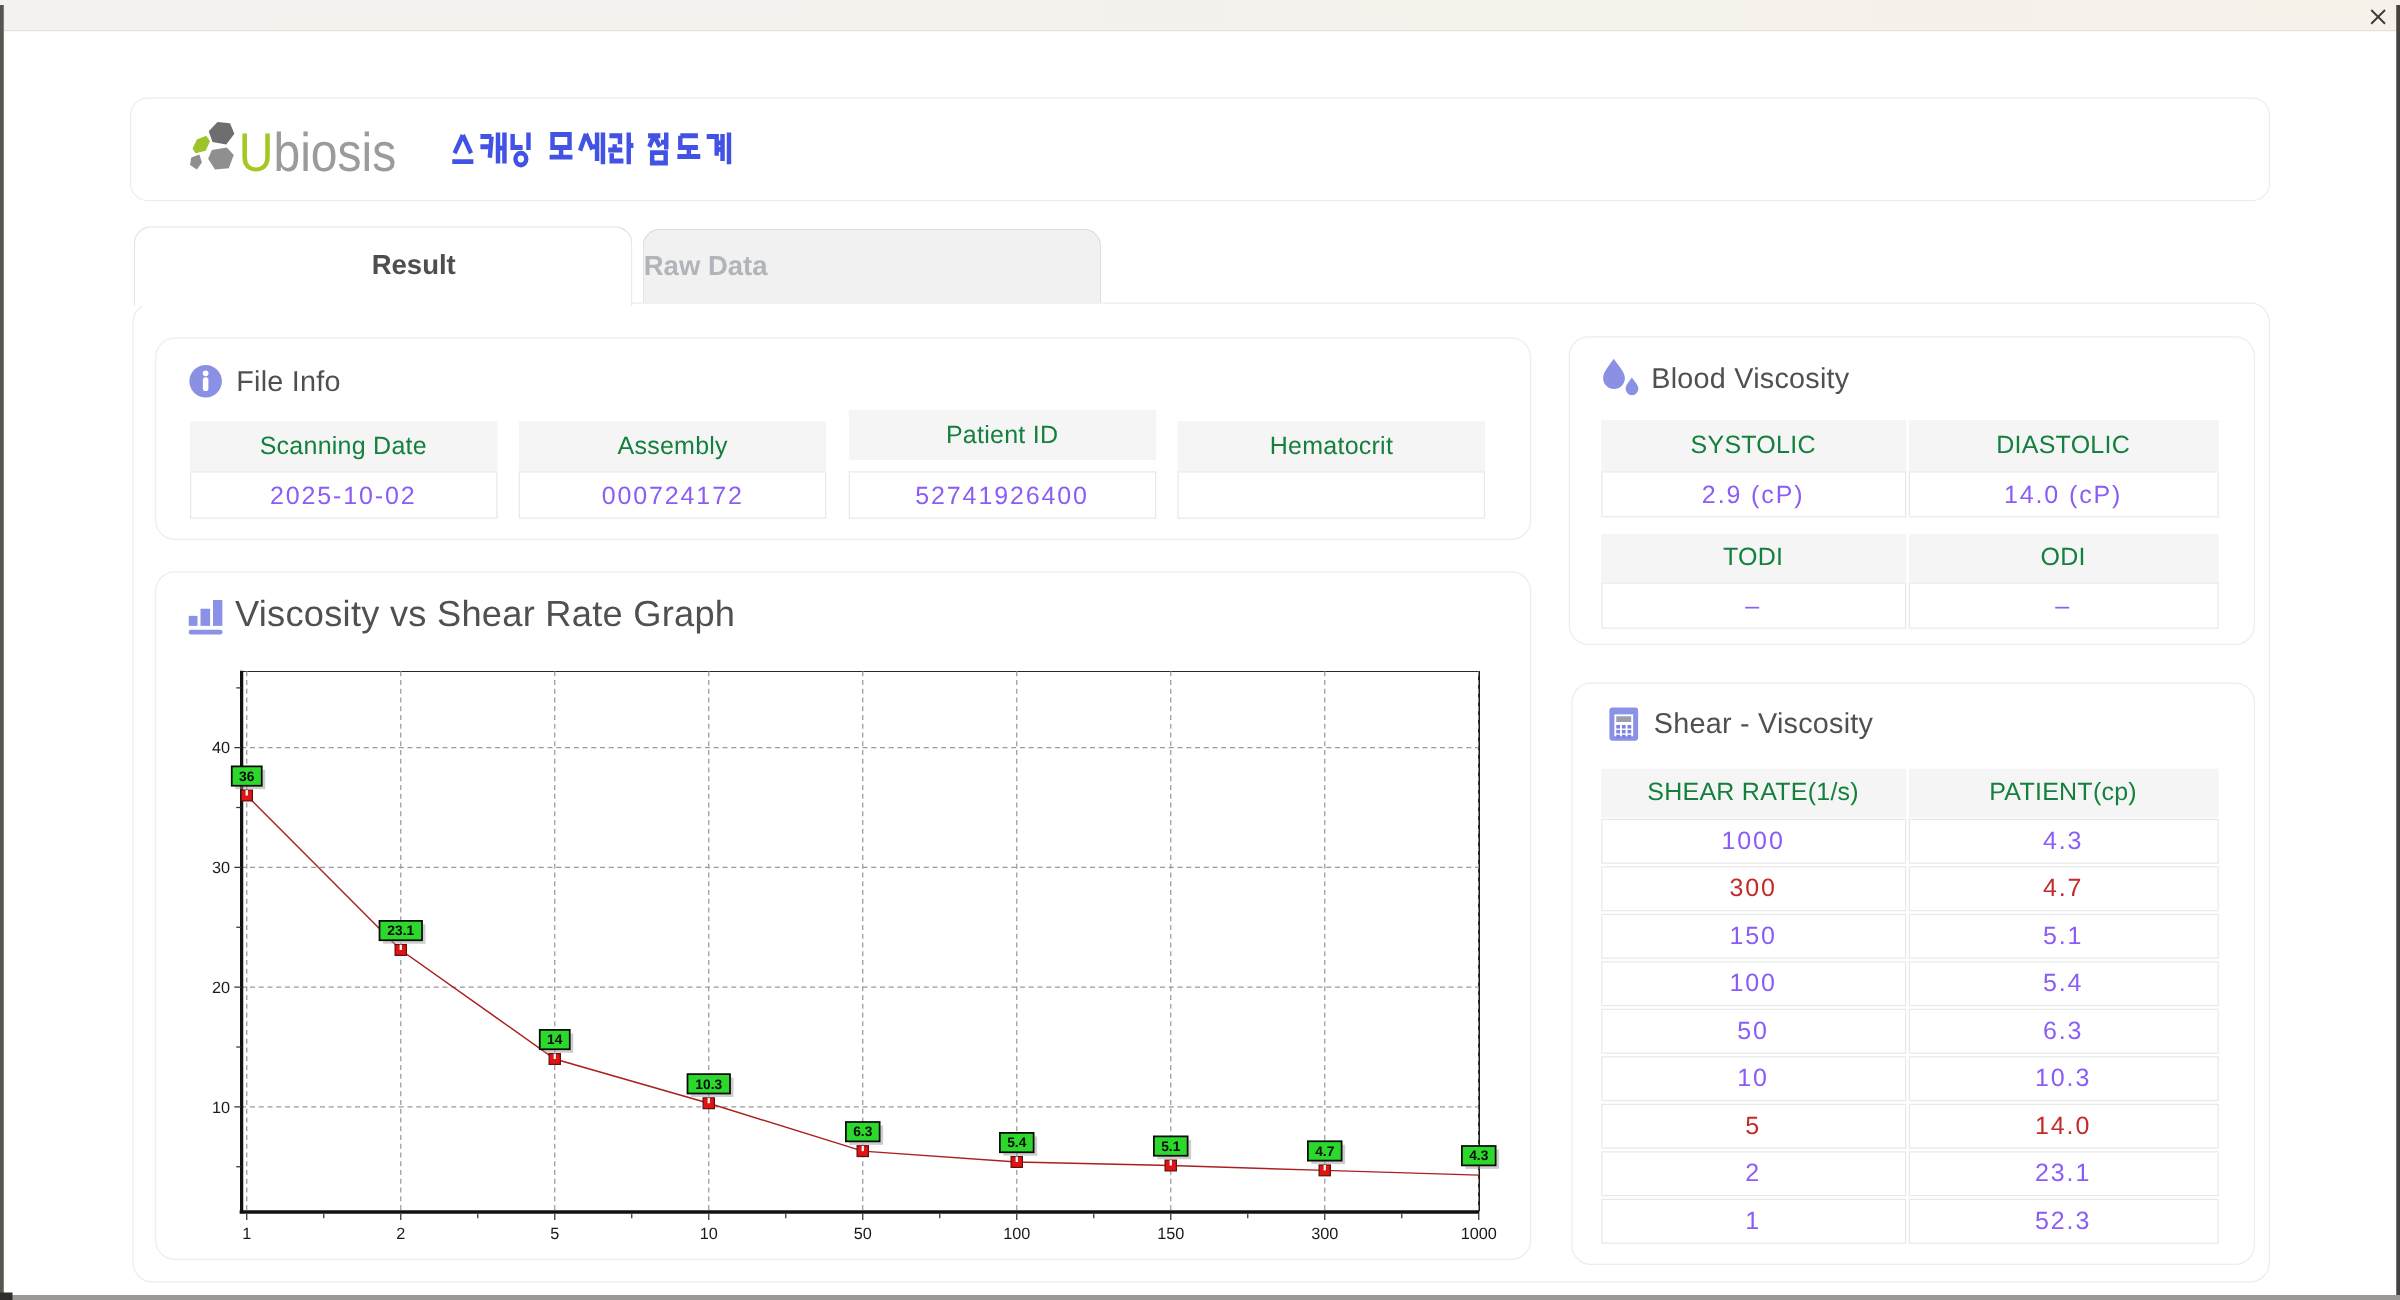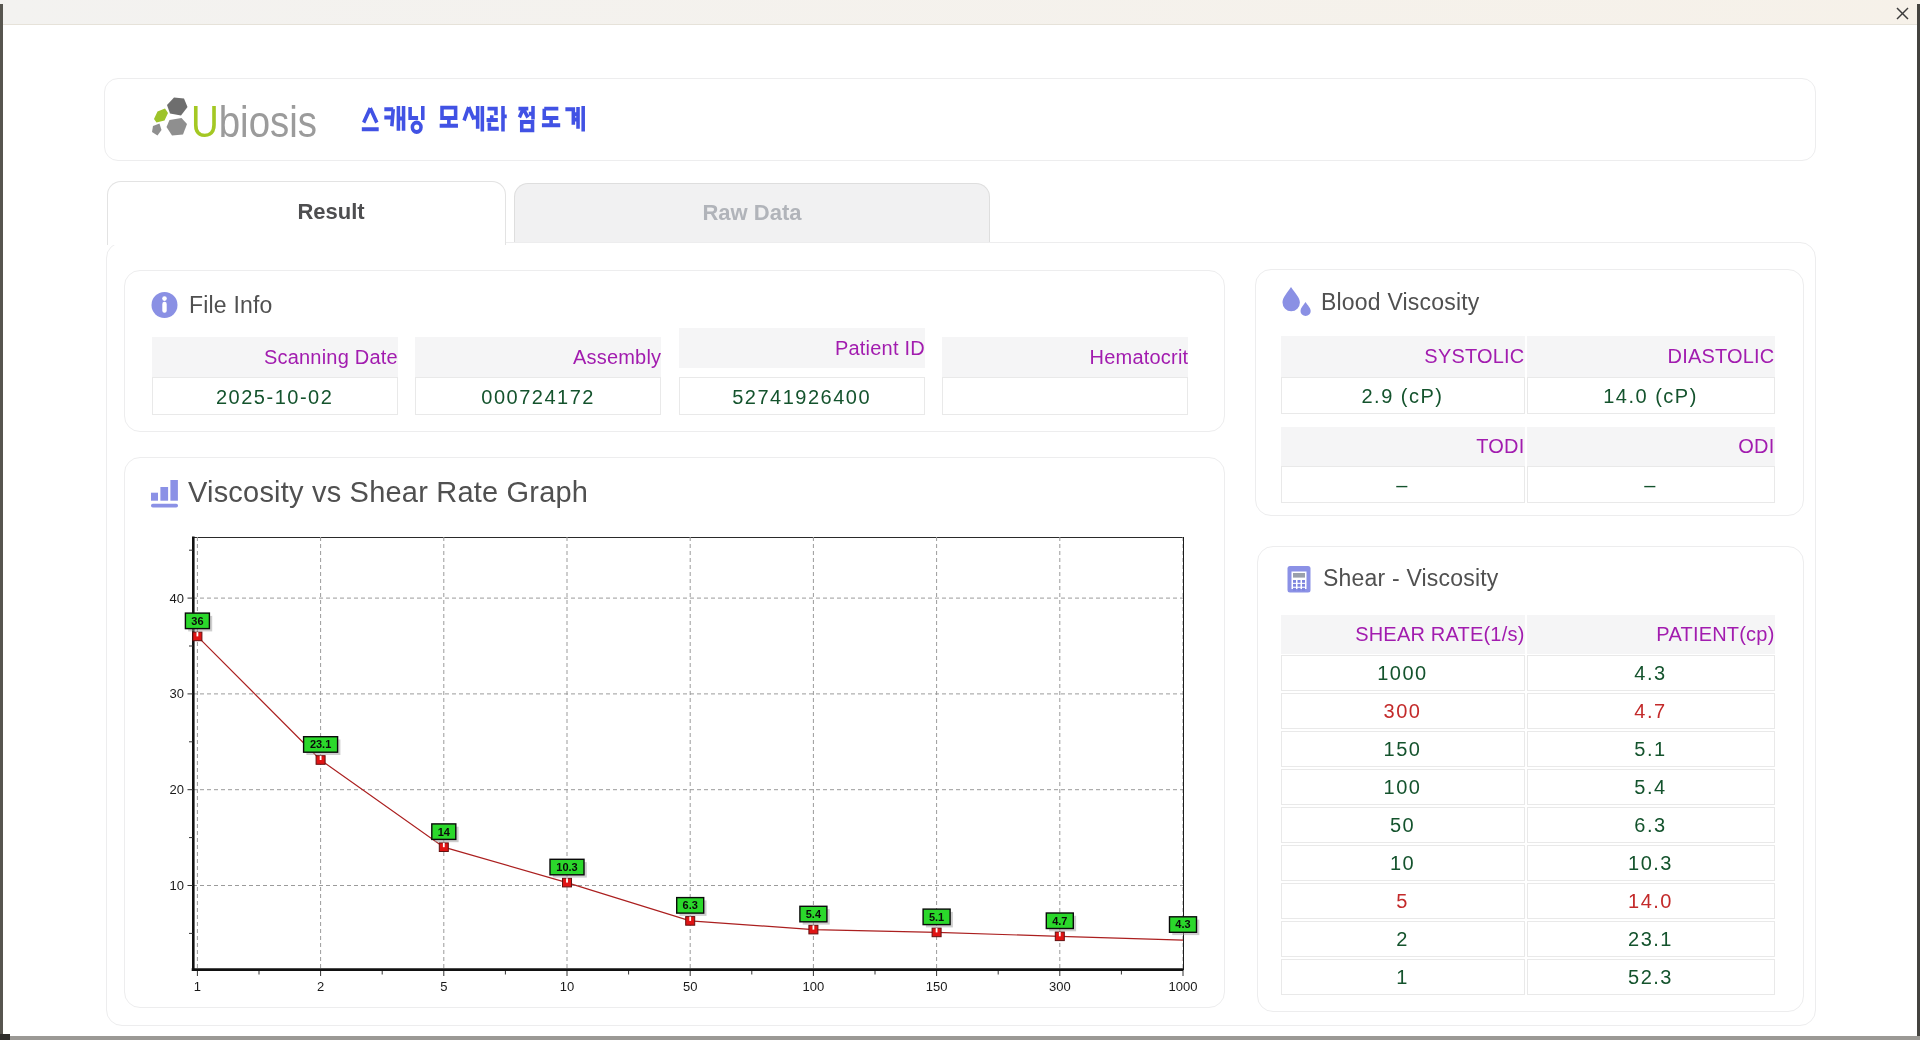--- a/index.html
+++ b/index.html
@@ -1,22 +1,22 @@
 <!DOCTYPE html>
 <html><head><meta charset="utf-8">
 <style>
 * { margin:0; padding:0; box-sizing:border-box; }
 html,body { width:1920px; height:1040px; overflow:hidden; background:#fff;
   font-family:"Liberation Sans", sans-serif; -webkit-font-smoothing:antialiased; }
 .abs { position:absolute; }
 .card { position:absolute; background:#fff; border:1px solid #ededee; border-radius:16px; }
 .ctitle { position:absolute; font-size:23px; font-weight:normal; color:#505050; letter-spacing:0.2px; }
-.hcell { position:absolute; background:#f5f5f6; color:#a21caf; font-size:20px; text-align:right;
+.hcell { position:absolute; background:#f5f5f6; color:#15803d; font-size:20px; text-align:center;
   letter-spacing:0.2px; }
-.vcell { position:absolute; background:#fff; border:1px solid #e9e9e9; color:#14532d; font-size:20px;
+.vcell { position:absolute; background:#fff; border:1px solid #e9e9e9; color:#8b5cf6; font-size:20px;
   text-align:center; letter-spacing:1.5px; }
 .vcell.red { color:#c32a2a; }
 </style></head>
 <body>
 
 <div class="abs" style="left:0;top:0;width:1920px;height:25px;background:linear-gradient(90deg,#f3f2f0,#f6f1e9);border-bottom:1px solid #e6e2d9"></div>
 <svg width="13" height="13" viewBox="0 0 13 13" style="position:absolute;left:1896px;top:7px">
 <line x1="1" y1="1" x2="12" y2="12" stroke="#3c3c3c" stroke-width="1.5"></line>
 <line x1="12" y1="1" x2="1" y2="12" stroke="#3c3c3c" stroke-width="1.5"></line>
 </svg>
@@ -42,21 +42,21 @@
 <path transform="translate(109,0)" d="M8 3 L3 16 M8 3 L13.5 15 M13 13 H17.5 M17.5 2 V24 M22.5 2 V26.5" stroke="#4152e4" stroke-width="3.8" fill="none" stroke-linecap="butt"></path>
 <path transform="translate(134,0)" d="M3 4.5 H12 V11 M7.5 11 V15 M2 15.5 H14 M19.5 2 V26.5 M19.5 12 H23.5 M5 18 V24 H15" stroke="#4152e4" stroke-width="3.8" fill="none" stroke-linecap="butt"></path>
 <path transform="translate(168,0)" d="M2 4.5 H12.5 M7.2 4.5 L3 13 M7.2 4.5 L12 13 M13 9.5 H17 M17.5 2 V15 M5.5 17.5 H17 V25.5 H5.5 Z" stroke="#4152e4" stroke-width="3.8" fill="none" stroke-linecap="butt"></path>
 <path transform="translate(193,0)" d="M4.5 4.5 H19.5 M4.5 4.5 V13.5 H19.5 M11.8 13.5 V20 M2 20.5 H21.5" stroke="#4152e4" stroke-width="3.8" fill="none" stroke-linecap="butt"></path>
 <path transform="translate(218,0)" d="M2 5 H10.5 V20 M11 10 H15.5 M11 15 H15.5 M15.5 3 V24 M21 2 V26.5" stroke="#4152e4" stroke-width="3.8" fill="none" stroke-linecap="butt"></path>
   </svg>
 
 <div class="abs" style="left:106px;top:242px;width:1710px;height:784px;background:#fff;border:1px solid #ededee;border-radius:16px"></div>
 <div class="abs" style="left:107px;top:181px;width:399px;height:64px;background:#fff;border:1px solid #e3e3e3;border-bottom:none;border-radius:14px 14px 0 0"></div>
 <div class="abs" style="left:107px;top:181px;width:448px;height:61px;line-height:61px;text-align:center;font-size:22px;font-weight:bold;color:#4e4e50">Result</div>
-<div class="abs" style="left:514px;top:183px;width:476px;height:59px;background:#f1f1f2;border:1px solid #dedede;border-bottom:none;border-radius:14px 14px 0 0;line-height:58px;text-align:center;font-size:22px;font-weight:bold;color:#b1b4ba">Raw Data</div>
+<div class="abs" style="left:514px;top:183px;width:367px;height:59px;background:#f1f1f2;border:1px solid #dedede;border-bottom:none;border-radius:14px 14px 0 0;line-height:58px;font-size:22px;font-weight:bold;color:#b1b4ba">Raw Data</div>
 
 <div class="card" style="left:124px;top:270px;width:1101px;height:162px"></div>
 <svg width="28" height="28" viewBox="0 0 28 28" style="position:absolute;left:151px;top:291px">
 <circle cx="13.5" cy="14" r="13" fill="#8a90e4"></circle>
 <circle cx="13.5" cy="7.6" r="2.3" fill="#fff"></circle>
 <rect x="11.3" y="10.8" width="4.4" height="11" rx="2.1" fill="#fff"></rect>
 </svg>
 <div class="ctitle" style="left:189px;top:292px">File Info</div>
 <div class="hcell" style="left:151.5px;top:336.5px;width:246.3px;height:40px;line-height:40px">Scanning Date</div>
 <div class="vcell" style="left:151.5px;top:376.5px;width:246.3px;height:38.5px;line-height:38px">2025-10-02</div>

